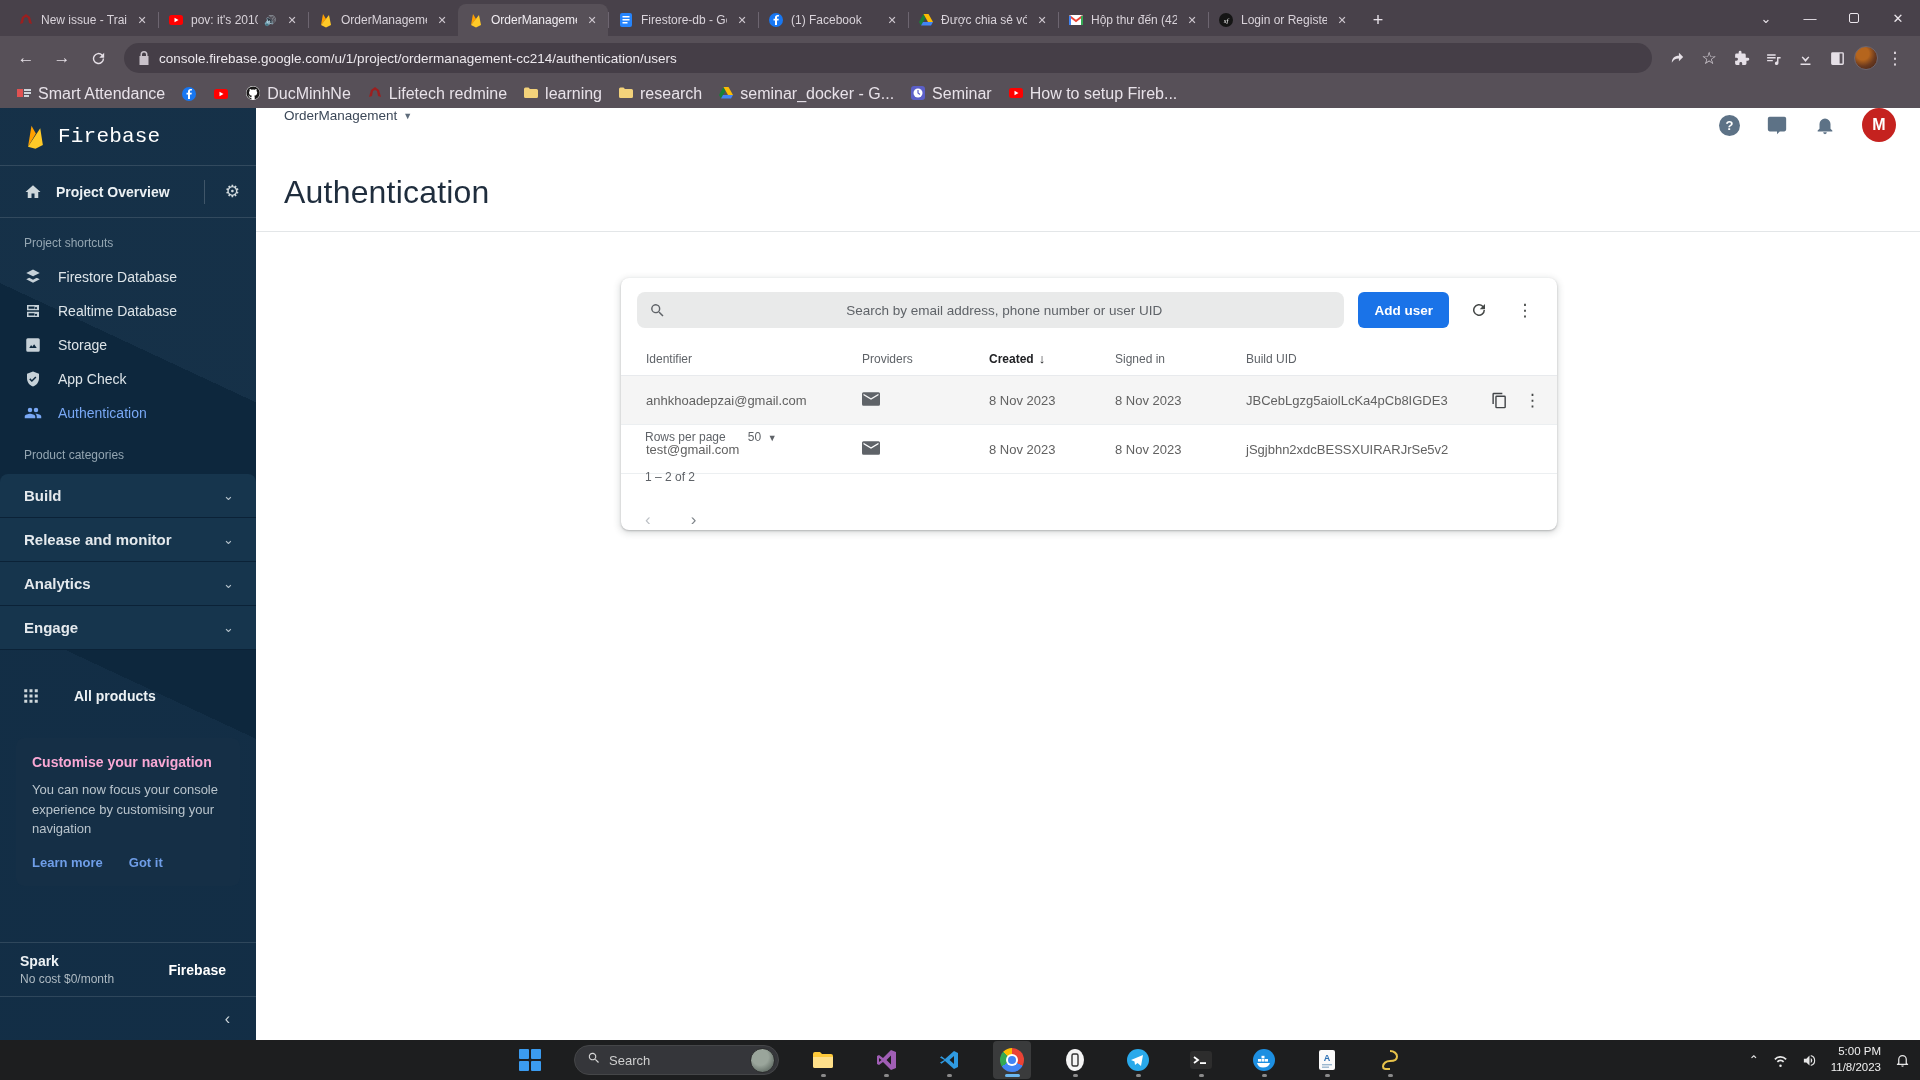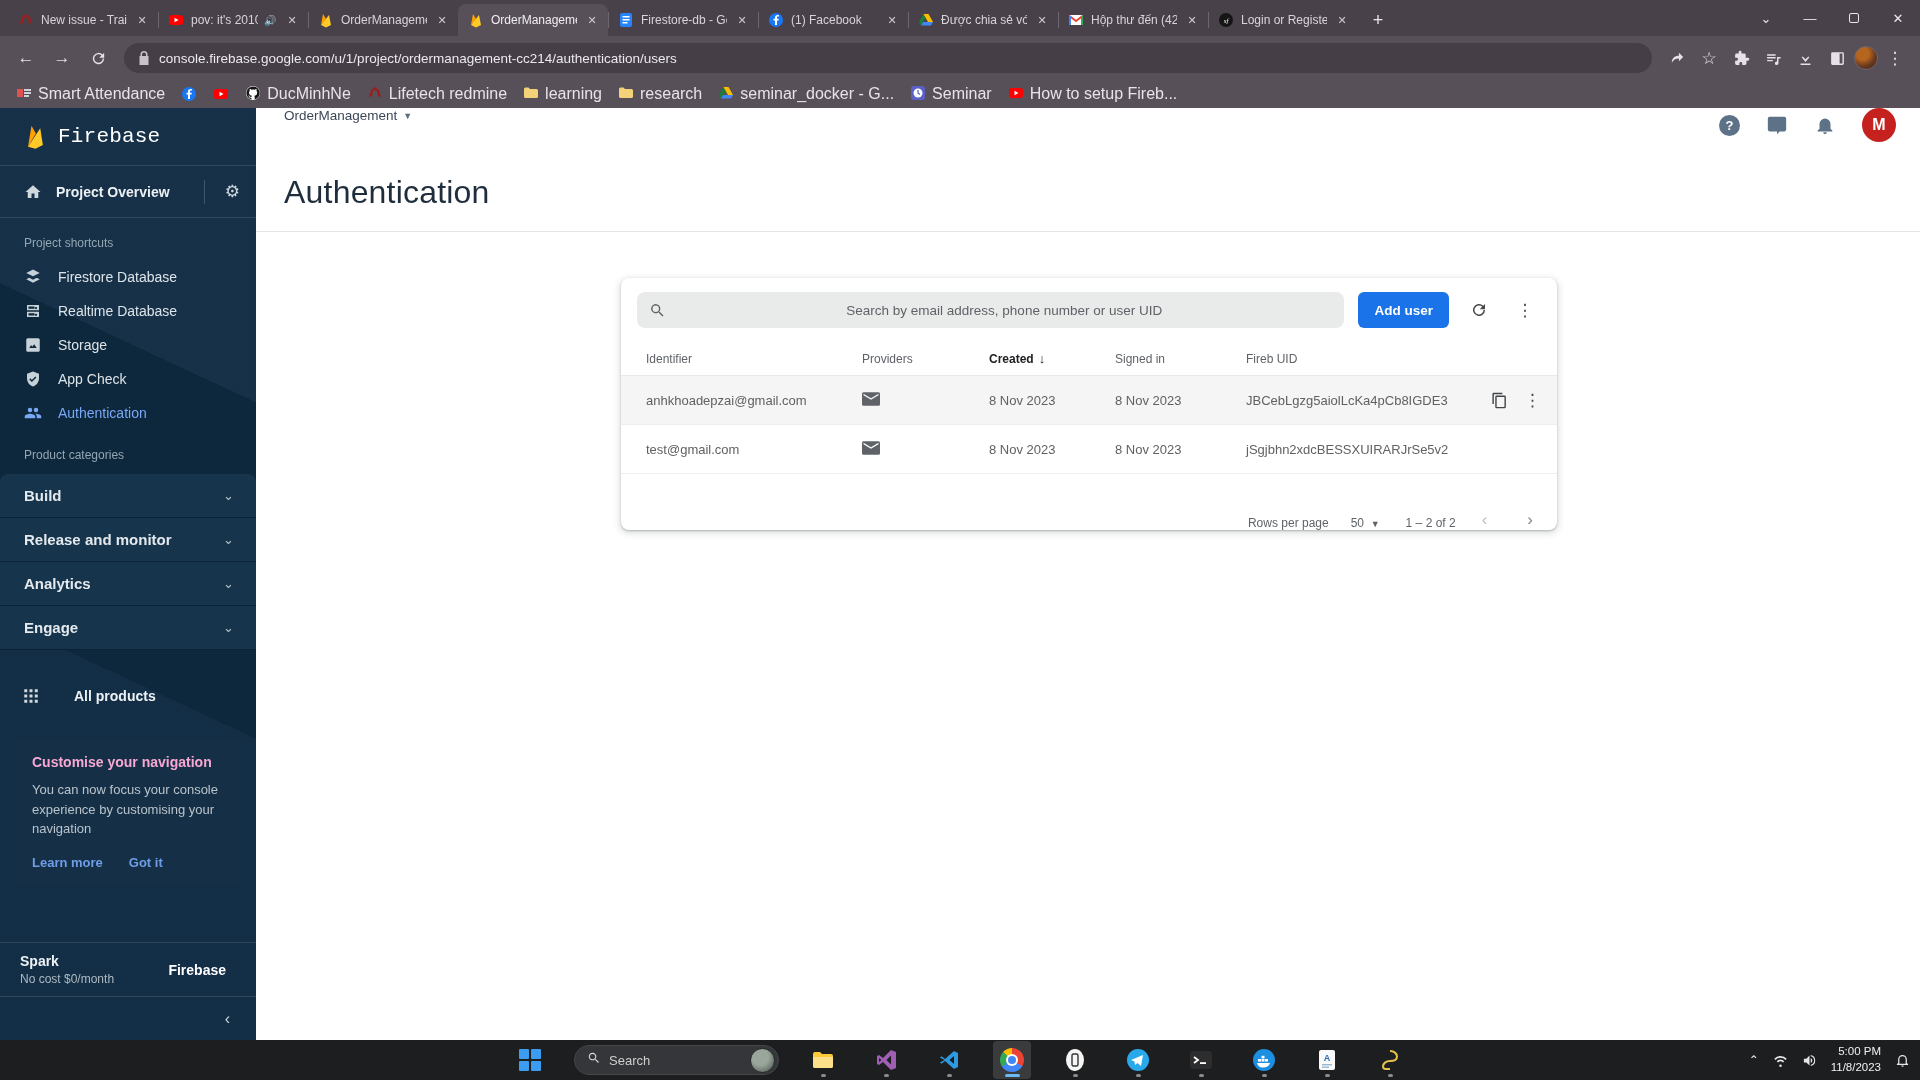--- a/index.html
+++ b/index.html
@@ -110,21 +110,21 @@
 
   .thead, .trow { display:grid; grid-template-columns:216px 127px 126px 131px 230px 1fr; align-items:center; padding:0 16px 0 25px; }
   .thead { height:34px; font-size:12px; color:#5f6368; border-bottom:1px solid #e8eaed; }
   .th-created { color:#202124; font-weight:bold; display:flex; align-items:center; gap:5px; }
   .th-created .sort { font-size:13px; color:#202124; }
   .trow { height:49px; font-size:13px; color:#616161; border-bottom:1px solid #eceff1; }
   .trow.hovered { background:#f5f5f5; }
   .trow .mailico svg { width:18px; height:14px; fill:#5f6368; }
   .row-actions { display:flex; align-items:center; justify-content:flex-end; gap:16px; }
   .row-actions svg { width:17px; height:17px; fill:#424548; }
-  .card-footer { height:56px; display:flex; align-items:flex-end; justify-content:flex-end; gap:26px; padding:0 24px; font-size:12px; color:#5f6368; }
+  .card-footer { height:56px; display:flex; align-items:flex-start; justify-content:flex-end; gap:26px; padding:0 24px; font-size:12px; color:#5f6368;flex-direction:column; }
   .rpp { display:flex; align-items:center; gap:22px; }
   .rpp .caret { font-size:9px; color:#5f6368; }
   .pager { display:flex; gap:40px; font-size:17px; }
   .pg-prev { color:#bdc1c6; }
   .pg-next { color:#80868b; }
 
   
   .taskbar { height:40px; background:#1d1e1f; display:flex; align-items:center; justify-content:center; position:relative; }
   .tb-center { display:flex; align-items:center; gap:25px; }
   .tk-app { width:38px; height:38px; display:flex; flex-direction:column; align-items:center; justify-content:center; position:relative; border-radius:4px; }
@@ -530,21 +530,21 @@
             <div class="iconbtn kebab">⋮</div>
           </div>
           <div class="thead">
             <span>Identifier</span>
             <span>Providers</span>
             <span class="th-created">
                 <span>Created</span>
                 <span class="sort">↓</span>
               </span>
             <span>Signed in</span>
-            <span>Fireb UID</span>
+            <span>Build UID</span>
             <span></span>
           </div>
           <div class="trow hovered">
             <span>anhkhoadepzai@gmail.com</span>
             <span class="mailico"><svg viewBox="0 0 24 18">
                   <path d="M22 0H2A2 2 0 000 2v14a2 2 0 002 2h20a2 2 0 002-2V2a2 2 0 00-2-2zm0 4l-10 6L2 4V2l10 6 10-6z"></path>
                 </svg></span>
             <span>8 Nov 2023</span>
             <span>8 Nov 2023</span>
             <span>JBCebLgzg5aiolLcKa4pCb8IGDE3</span>

